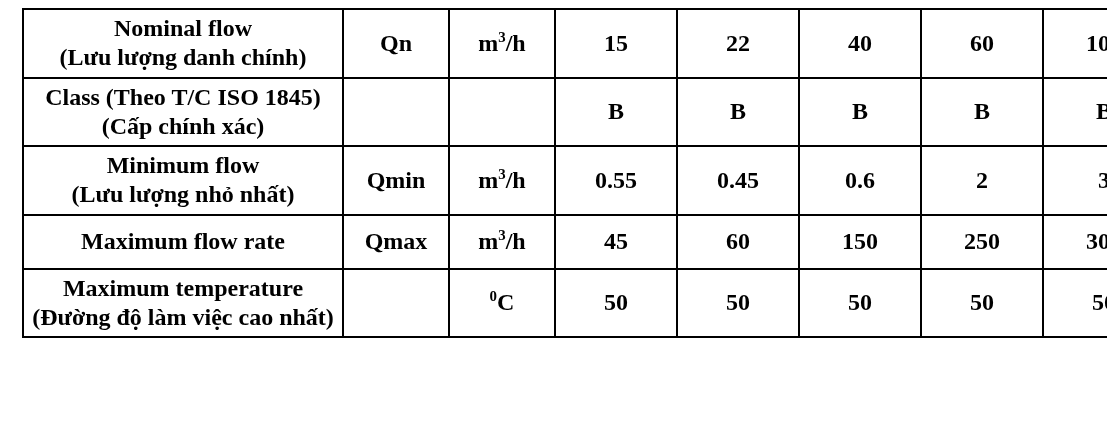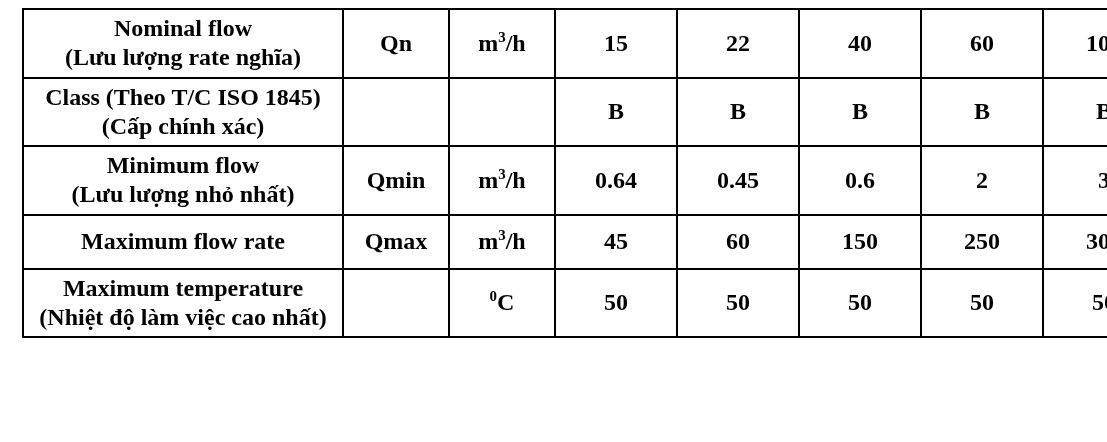--- a/index.html
+++ b/index.html
@@ -63,21 +63,21 @@
 </head>
 <body>
 
 <div class="sheet">
   <table class="spec">
     <tbody>
 
       <tr>
         <td class="label">
           <span class="l1">Nominal flow</span>
-          <span class="l2">(Lưu lượng rate nghĩa)</span>
+          <span class="l2">(Lưu lượng danh chính)</span>
         </td>
         <td class="symbol">Qn</td>
         <td class="unit">
           <span class="unit-m3h"><span>m</span><sup>3</sup><span>/h</span></span>
         </td>
         <td class="val">15</td>
         <td class="val">22</td>
         <td class="val">40</td>
         <td class="val">60</td>
         <td class="val">100</td>
@@ -102,21 +102,21 @@
 
       <tr>
         <td class="label">
           <span class="l1">Minimum flow</span>
           <span class="l2">(Lưu lượng nhỏ nhất)</span>
         </td>
         <td class="symbol">Qmin</td>
         <td class="unit">
           <span class="unit-m3h"><span>m</span><sup>3</sup><span>/h</span></span>
         </td>
-        <td class="val">0.64</td>
+        <td class="val">0.55</td>
         <td class="val">0.45</td>
         <td class="val">0.6</td>
         <td class="val">2</td>
         <td class="val">3</td>
       </tr>
 
       <tr>
         <td class="label">
           <span class="l1">Maximum flow rate</span>
           <span class="l2"></span>
@@ -128,21 +128,21 @@
         <td class="val">45</td>
         <td class="val">60</td>
         <td class="val">150</td>
         <td class="val">250</td>
         <td class="val">300</td>
       </tr>
 
       <tr>
         <td class="label">
           <span class="l1">Maximum temperature</span>
-          <span class="l2">(Nhiệt độ làm việc cao nhất)</span>
+          <span class="l2">(Đường độ làm việc cao nhất)</span>
         </td>
         <td class="symbol"></td>
         <td class="unit">
           <span class="unit-m3h"><sup>0</sup><span>C</span><span></span></span>
         </td>
         <td class="val">50</td>
         <td class="val">50</td>
         <td class="val">50</td>
         <td class="val">50</td>
         <td class="val">50</td>

